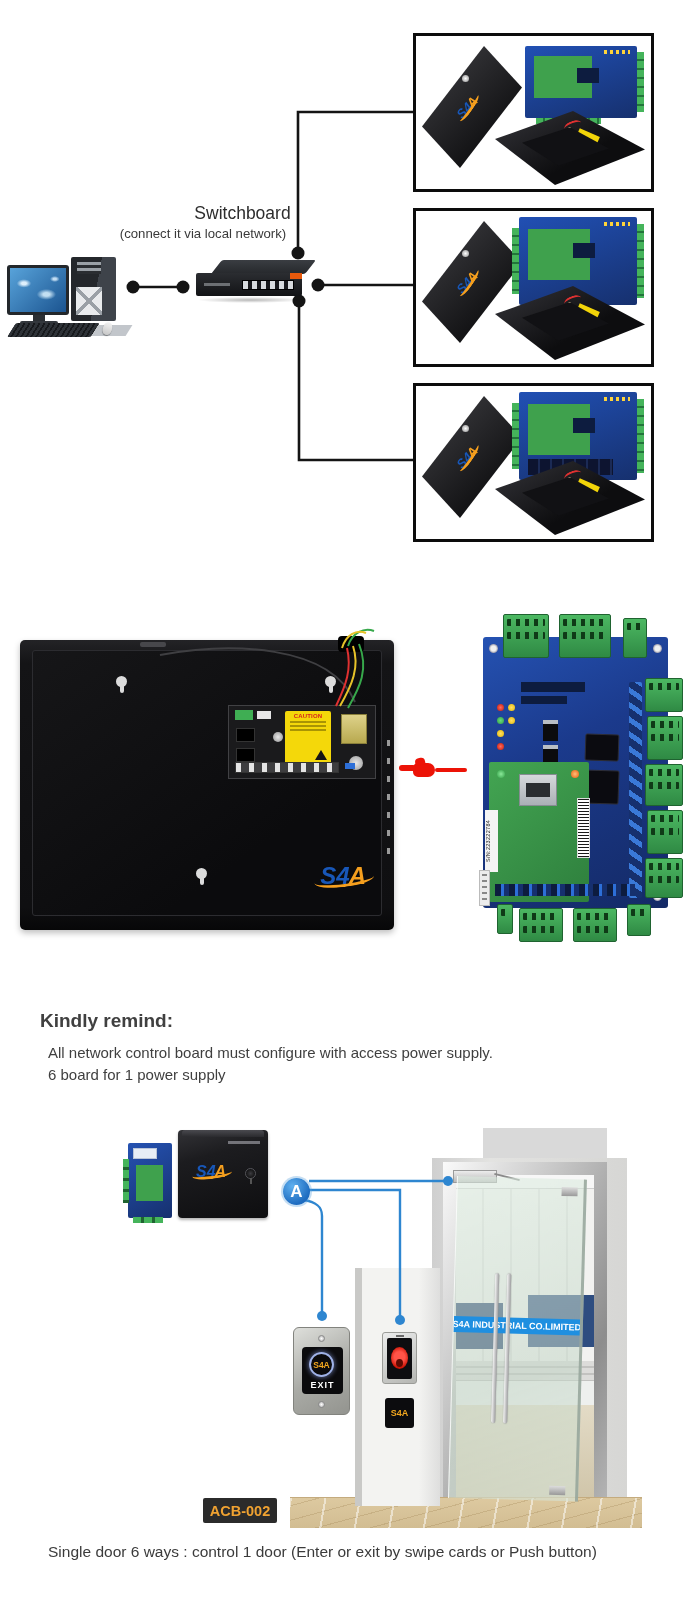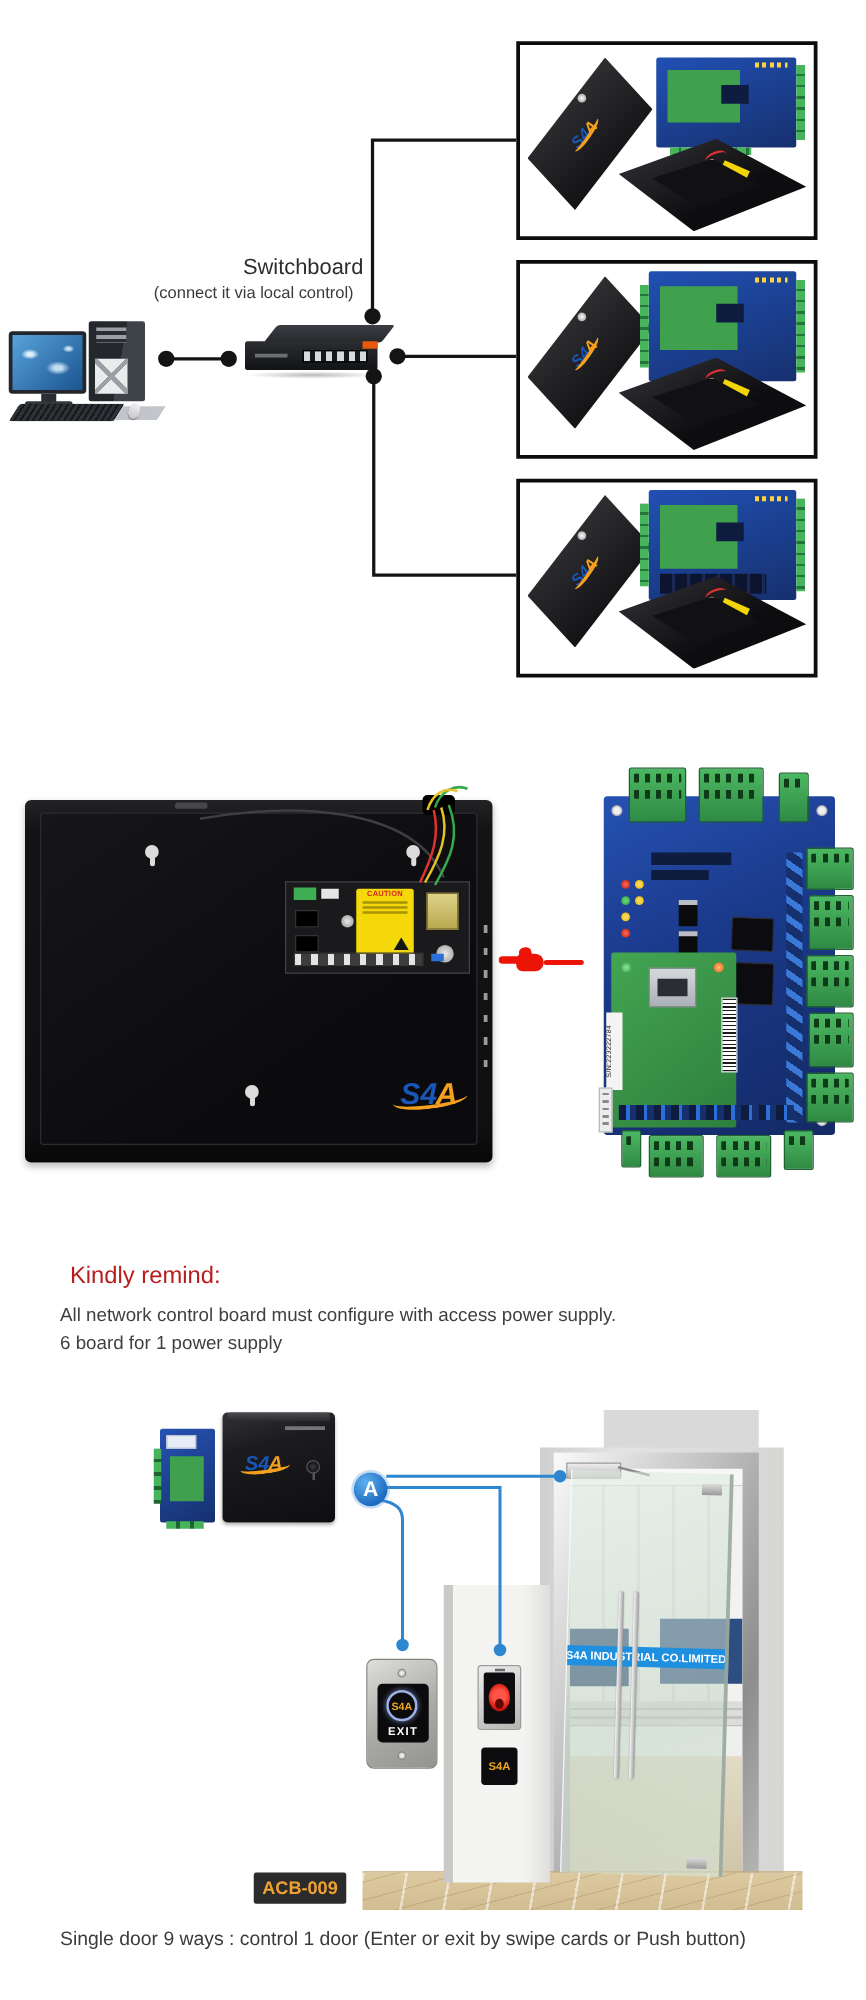--- a/index.html
+++ b/index.html
@@ -183,21 +183,21 @@
            letter-spacing:.3px; overflow:hidden; }
   .bb-bar { position:absolute; left:100px; top:186px; width:13px; height:60px; border:1px solid #ddd;
            background:repeating-linear-gradient(180deg,#1a1a1a 0 1px,#fff 1px 3px); }
   .bb-jst { position:absolute; left:2px; top:258px; width:11px; height:36px; background:#ececec; border:1px solid #bbb; }
   .bb-jst::after { content:""; position:absolute; left:2px; top:3px; width:5px; height:28px;
            background:repeating-linear-gradient(180deg,#888 0 2px, transparent 2px 6px); }
   .bb-brow { position:absolute; left:18px; top:272px; width:140px; height:12px;
            background:repeating-linear-gradient(90deg,#0d1c3f 0 6px,#2d6fd8 6px 9px,#16306e 9px 14px); }
 
   
-  .remind-h { position:absolute; left:56px; top:1010px; font-size:19px; color:#b91c1c; }
+  .remind-h { position:absolute; left:40px; top:1010px; font-size:19px; color:#404040;font-weight:bold; }
   .remind-1 { position:absolute; left:48px; top:1044px; font-size:15px; color:#3f3f3f; }
   .remind-2 { position:absolute; left:48px; top:1066px; font-size:15px; color:#3f3f3f; }
 
   
   .mini-board { position:absolute; left:128px; top:1143px; width:44px; height:75px; border-radius:2px;
                 background:linear-gradient(150deg,#2552b2,#16306e); }
   .mb-label { position:absolute; left:5px; top:5px; width:24px; height:11px; background:#e7edf6; border:1px solid #b9c4d8; }
   .mb-green { position:absolute; left:8px; top:22px; width:27px; height:36px; background:#3fa14d; }
   .mb-nubs-l { position:absolute; left:-5px; top:16px; width:6px; height:44px;
                background:repeating-linear-gradient(180deg,#45b45b 0 8px,#1f6330 8px 11px); }
@@ -286,21 +286,21 @@
 
   svg.overlay { position:absolute; pointer-events:none; }
   #conn-top { left:0; top:0; }
   #wires { left:150px; top:615px; }
   #conn-blue { left:0; top:0; z-index:6; }
 </style>
 </head>
 <body>
 
 <div class="sb-title">Switchboard</div>
-<div class="sb-sub">(connect it via local control)</div>
+<div class="sb-sub">(connect it via local network)</div>
 
 <div class="pc">
   <div class="monitor">
     <div class="screen"></div>
   </div>
   <div class="mon-stand"></div>
   <div class="mon-base"></div>
   <div class="tower">
     <div class="bays"></div>
     <div class="xpanel"></div>
@@ -556,14 +556,14 @@
   </g>
   <g fill="#2e86d0">
     <circle cx="448" cy="1181" r="5"></circle>
     <circle cx="400" cy="1320" r="5"></circle>
     <circle cx="322" cy="1316" r="5"></circle>
   </g>
 </svg>
 
 <div class="markerA">A</div>
 
-<div class="acb">ACB-009</div>
-<div class="caption">Single door 9 ways : control 1 door (Enter or exit by swipe cards or Push button)</div>
+<div class="acb">ACB-002</div>
+<div class="caption">Single door 6 ways : control 1 door (Enter or exit by swipe cards or Push button)</div>
 
 </body></html>

